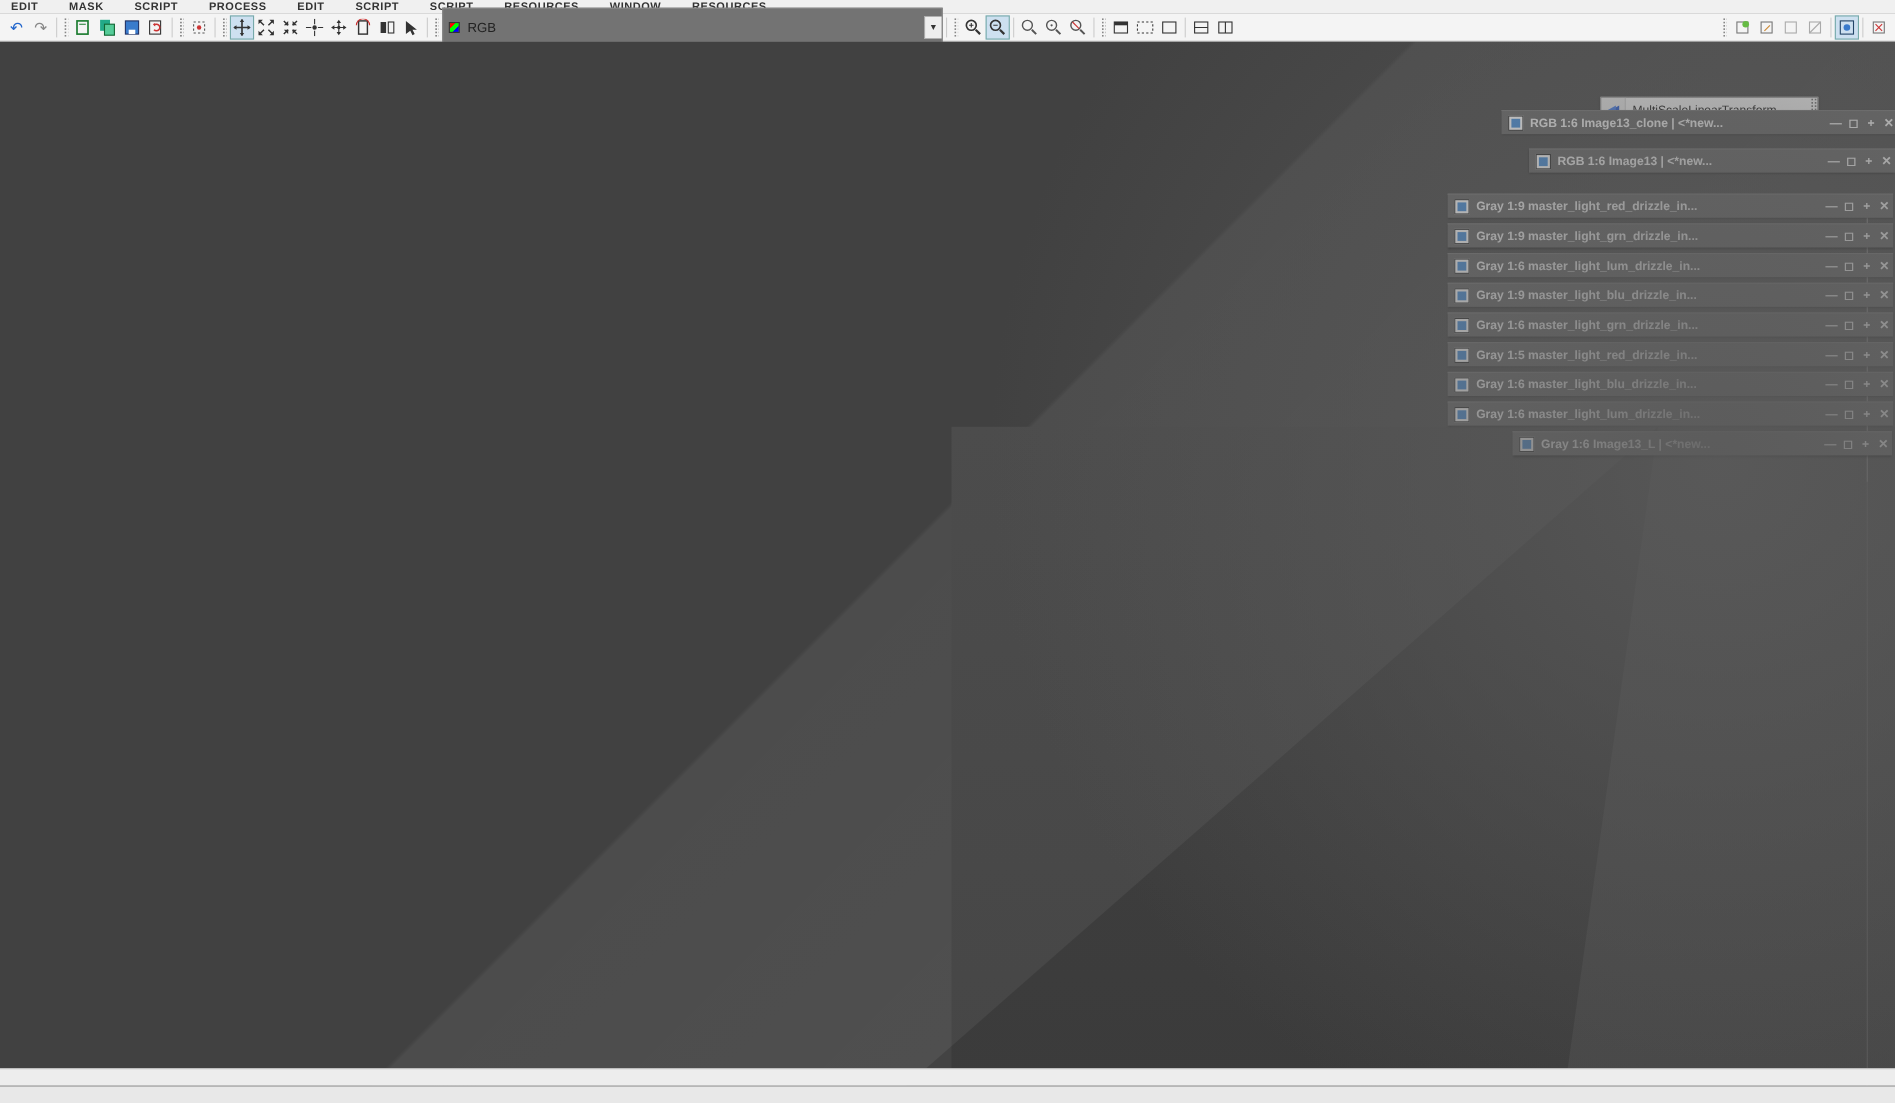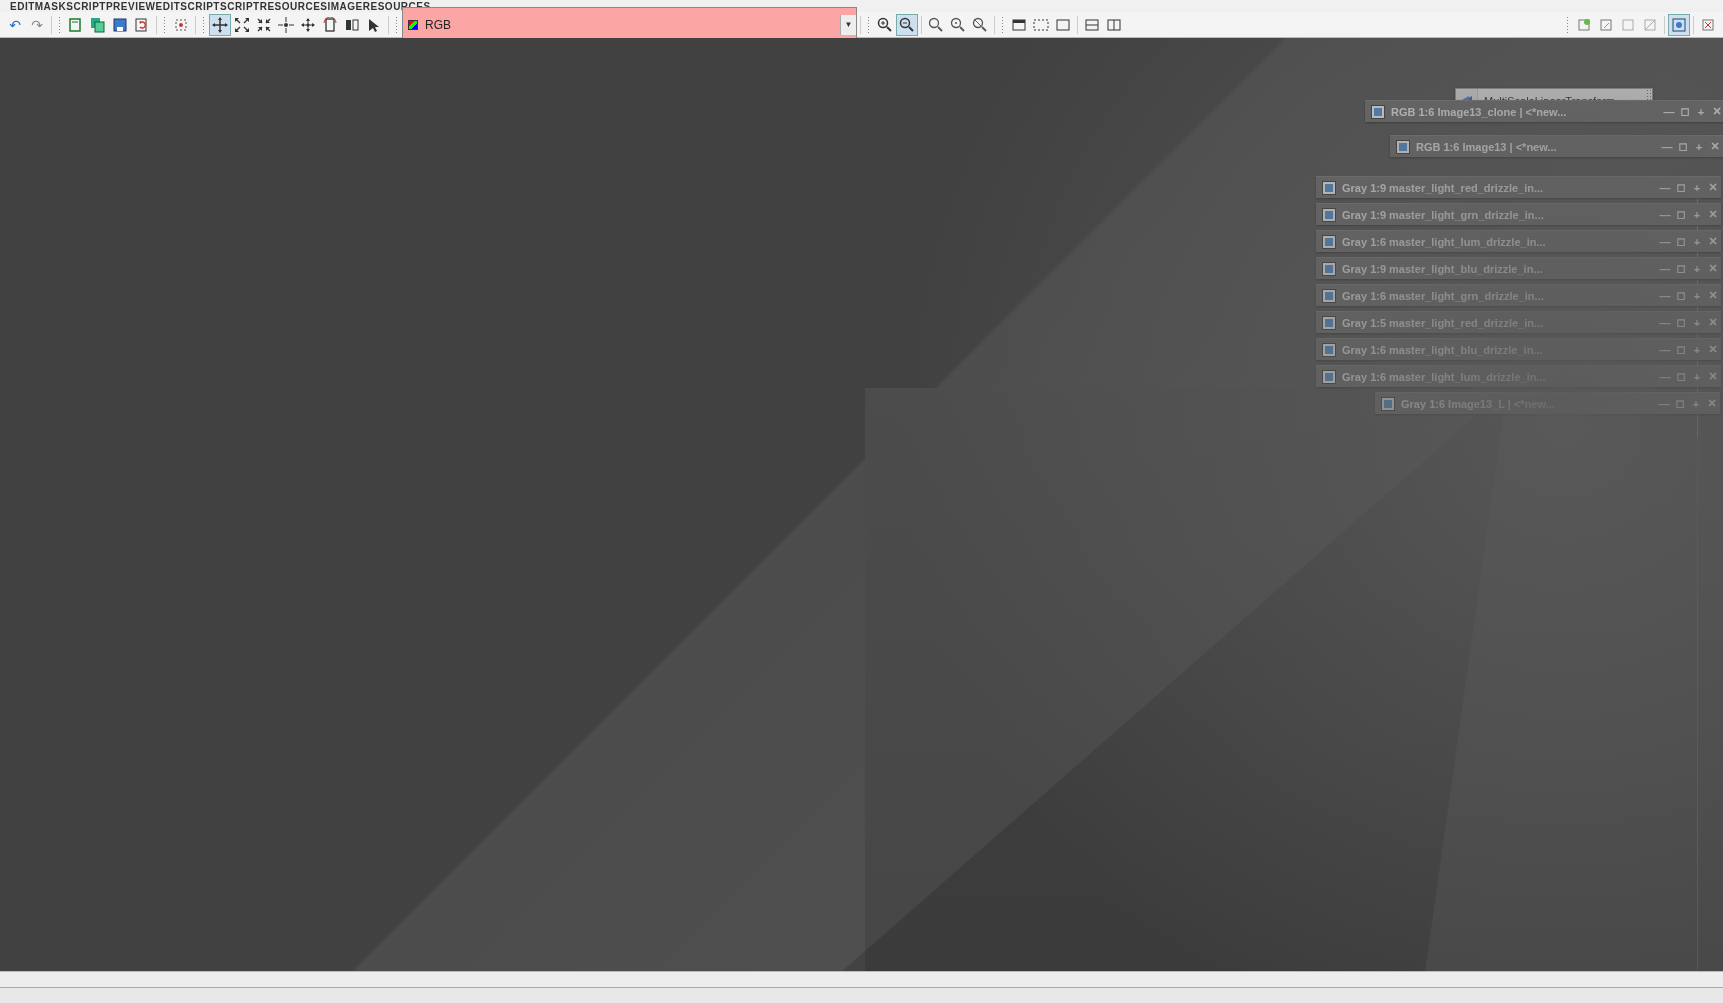--- a/index.html
+++ b/index.html
@@ -1,29 +1,29 @@
 <!DOCTYPE html>
 <html><head>
 <meta charset="utf-8">
 <style>
 * { margin:0; padding:0; box-sizing:border-box; font-family:Arial,sans-serif; user-select:none; }
 body { width:1723px; height:1003px; background:#4a4a4a; overflow:hidden; position:relative; }
 
 
-.menu-bar { position:absolute; top:0; left:0; right:0; height:12px; background:#f0f0f0; display:flex; align-items:center; padding:0 10px; font-size:10px; color:#333; font-weight:bold; overflow:hidden;}
+.menu-bar { position:absolute; top:0; left:0; right:0; height:12px; background:#f0f0f0; display:flex; align-items:center; padding:0 10px; gap:28px; font-size:10px; color:#333; font-weight:bold; overflow:hidden;}
 .menu-bar span { letter-spacing:0.5px; }
 
 
 .toolbar { position:absolute; top:12px; left:0; right:0; height:26px; background:#f4f4f4; border-bottom:1px solid #bbb; display:flex; align-items:center; padding:0 4px; }
 .tb-sep { width:1px; height:18px; background:#ccc; margin:0 3px; }
 .tb-grip { width:4px; height:18px; margin:0 3px; background-image:radial-gradient(circle,#888 0.8px,transparent 0.8px); background-size:3px 3px; }
 .tb-btn { width:22px; height:22px; display:flex; align-items:center; justify-content:center; cursor:pointer; border:1px solid transparent; }
 .tb-btn.active { background:#cde0f0; border:1px solid #7aa; }
 .tb-btn svg,.tb-btn .ico { width:16px; height:16px; }
-.tb-select { display:flex; align-items:center; height:35px; background:#fca5a5; border:1px solid #888; width:455px; font-size:12px; }
+.tb-select { display:flex; align-items:center; height:35px; background:#737373; border:1px solid #888; width:455px; font-size:12px; }
 .tb-select .swatch { width:10px; height:10px; background:linear-gradient(135deg,red 33%,lime 33% 66%,blue 66%); margin:0 5px; border:1px solid #333;}
 .tb-select .sel-text { flex:1; padding-left:2px; color:#222;}
 .tb-select .sel-arrow { width:16px; height:20px; border-left:1px solid #aaa; background:#eee; display:flex; align-items:center; justify-content:center; font-size:8px; color:#333;}
 .tb-right { margin-left:auto; display:flex; align-items:center; height:100%;}
 
 
 .workspace { position:absolute; top:38px; left:0; right:0; height:950px; background:#414141; overflow:hidden;}
 .workspace::before { content:""; position:absolute; inset:0; background:
   linear-gradient(135deg, transparent 0%, transparent 48%, rgba(255,255,255,0.06) 48.2%, rgba(255,255,255,0.10) 100%);
 }
@@ -54,26 +54,26 @@
 .right-line { position:absolute; right:25px; top:140px; bottom:0; width:1px; background:rgba(200,200,200,0.15);}
 .right-line2 { position:absolute; right:25px; top:140px; width:1px; height:260px; background:rgba(255,255,255,0.25);}
 </style>
 </head>
 <body>
 
 <div class="menu-bar">
   <span>EDIT</span>
   <span>MASK</span>
   <span>SCRIPT</span>
-  <span>PREVIEW</span>
+  <span>PROCESS</span>
   <span>EDIT</span>
   <span>SCRIPT</span>
   <span>SCRIPT</span>
   <span>RESOURCES</span>
-  <span>IMAGE</span>
+  <span>WINDOW</span>
   <span>RESOURCES</span>
 </div>
 
 <div class="toolbar">
   <div class="tb-btn">
       <span style="font-size:14px;color:#2266cc;">↶</span>
     </div>
   <div class="tb-btn">
       <span style="font-size:14px;color:#888;">↷</span>
     </div>

